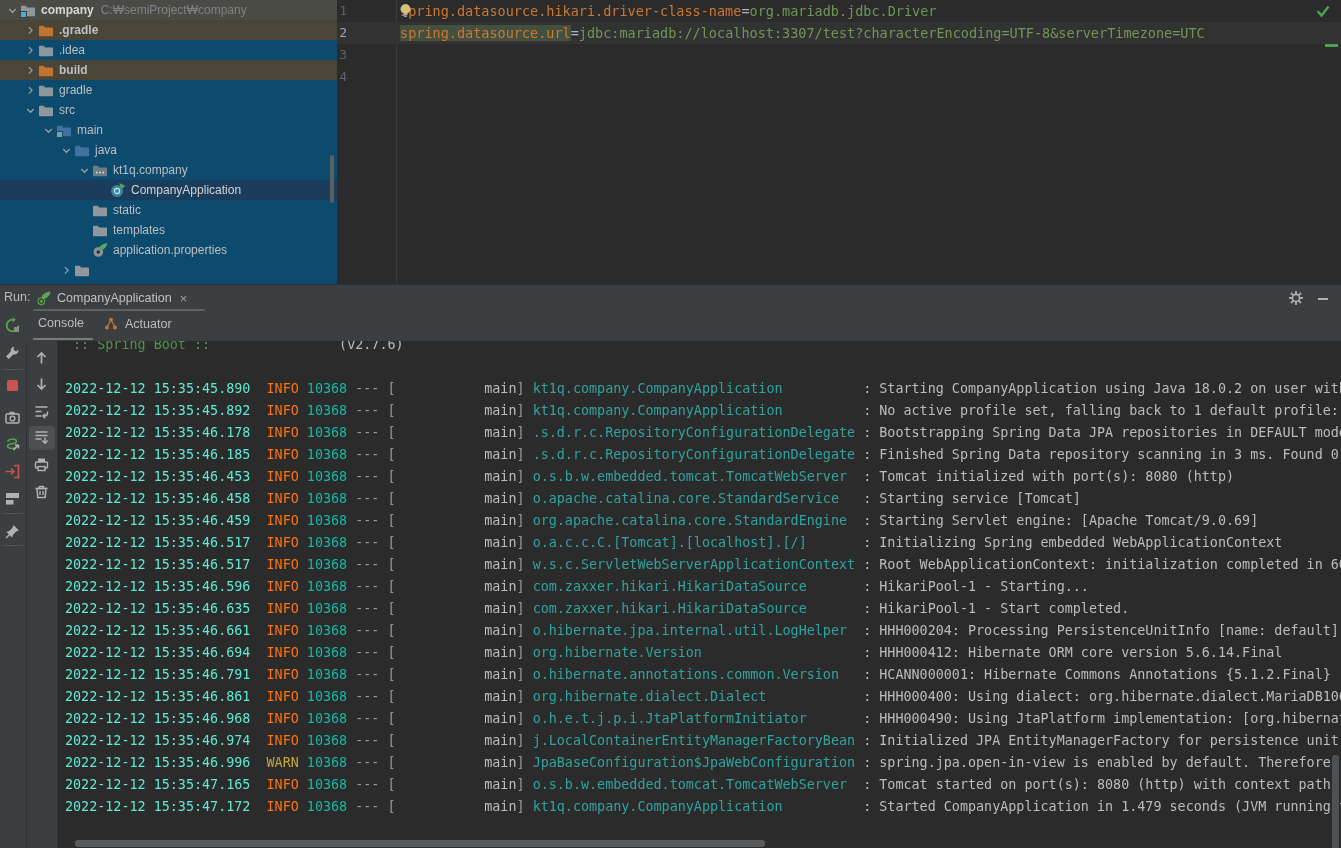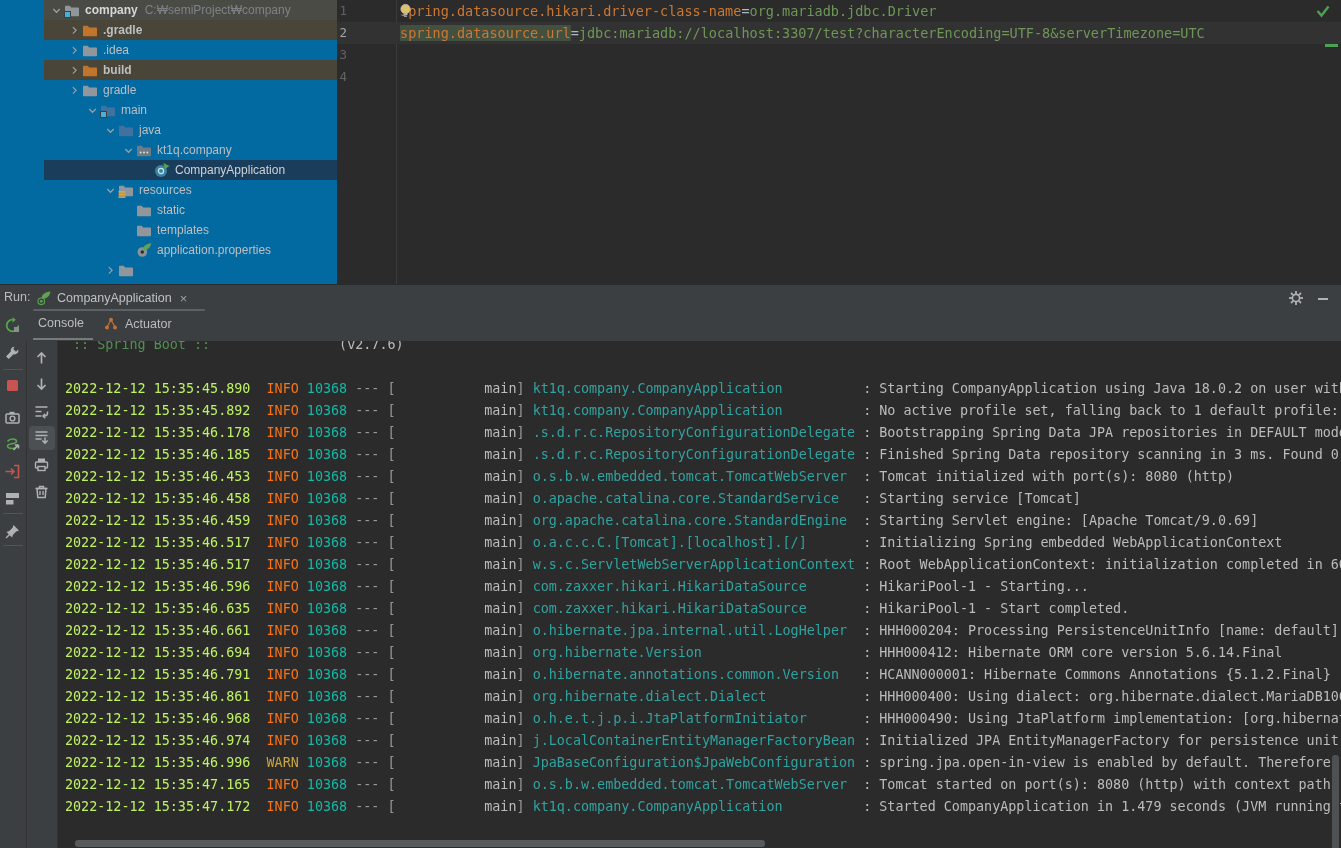--- a/index.html
+++ b/index.html
@@ -1,19 +1,19 @@
 <!DOCTYPE html>
 <html><head>
 <meta charset="utf-8">
 <style>
   html,body{margin:0;padding:0;background:#1e1f22;}
   .app{position:relative;width:1341px;height:848px;background:#2B2B2B;overflow:hidden;
        font-family:"Liberation Sans",sans-serif;color:#BBBBBB;-webkit-font-smoothing:antialiased;}
   
-  .tree-panel{position:absolute;left:0;top:0;width:337px;height:284px;background:#0369a1;overflow:hidden;padding-left:44px;}
+  .tree-panel{position:absolute;left:0;top:0;width:337px;height:284px;background:#0c4a6e;overflow:hidden;}
   .tree-row{position:relative;height:20px;display:flex;align-items:center;white-space:nowrap;font-size:12px;color:#BDBFC1;}
   .tree-row.hl-warm{background:#4A4539;font-weight:bold;}
   .tree-row.hl-soft{background:#4B4B45;}
   .tree-row.selected{background:#1B3D5C;color:#CFD2D5;}
   .tree-row .chev{width:13px;height:16px;display:inline-flex;align-items:center;justify-content:center;flex:none;}
   .tree-row .ic{width:17px;height:16px;display:inline-flex;align-items:center;justify-content:center;flex:none;margin-right:5px;}
   .tree-row .lbl{line-height:16px;}
   .tree-row.root .lbl{color:#D5D7D9;font-weight:bold;}
   .tree-row .sub{margin-left:7px;color:#7E8287;}
   .tree-scrollbar{position:absolute;right:3px;top:155px;width:4px;height:48px;background:#5C5F61;border-radius:2px;}
@@ -52,21 +52,21 @@
   .colB{position:absolute;left:27px;top:56px;width:30px;height:508px;border-right:1px solid #323232;}
   .tb-ic{position:absolute;left:4px;width:18px;height:18px;}
   .colB .tb-ic{left:6px;}
   .tb-sep{position:absolute;left:3px;width:20px;height:1px;background:#515456;}
   .tb-sel{position:absolute;left:2px;width:26px;height:24px;background:#4C5053;border-radius:4px;}
   
   .console{position:absolute;left:58px;top:56px;right:0;bottom:0;background:#2B2B2B;overflow:hidden;}
   .console-content{position:absolute;left:7px;top:-7px;white-space:pre;
      font-family:"DejaVu Sans Mono","Liberation Mono",monospace;font-size:13.4px;line-height:22px;color:#BCBCBC;}
   .log-line{height:22px;}
-  .t{color:#bef264;} .dim{color:#9A9A9A;} .th{color:#BCBCBC;}
+  .t{color:#5eead4;} .dim{color:#9A9A9A;} .th{color:#BCBCBC;}
   .lv-INFO{color:#f97316;} .lv-WARN{color:#C9A53D;}
   .pid{color:#14b8a6;} .lg{color:#2FA3A0;} .msg{color:#BCBCBC;}
   .banner-g{color:#509150;}
   .v-scroll{position:absolute;right:2px;top:414px;width:7px;height:366px;background:#4E5153;border-radius:3px;}
   .h-scroll{position:absolute;left:17px;bottom:1px;width:690px;height:7px;background:#57595B;border-radius:3px;}
   svg{display:block;}
 </style>
 </head>
 <body>
 
@@ -134,20 +134,33 @@
               <path d="M6 3.8l4 4-4 4" fill="none" stroke="#9DA0A3" stroke-width="1.5"></path>
             </svg>
           </span>
           <span class="ic">
             <svg width="16" height="16" viewBox="0 0 16 16">
               <path d="M1 4.7c0-.6.4-1 1-1h3.7l1.5 1.7H14c.6 0 1 .4 1 1v6.9c0 .6-.4 1-1 1H2c-.6 0-1-.4-1-1z" fill="#8F979D"></path>
             </svg>
           </span>
           <span class="lbl">gradle</span>
         </div>
+        <div class="tree-row " style="padding-left: 24px;">
+          <span class="chev">
+            <svg width="13" height="13" viewBox="0 0 16 16">
+              <path d="M4 6.2l4 4 4-4" fill="none" stroke="#9DA0A3" stroke-width="1.5"></path>
+            </svg>
+          </span>
+          <span class="ic">
+            <svg width="16" height="16" viewBox="0 0 16 16">
+              <path d="M1 4.7c0-.6.4-1 1-1h3.7l1.5 1.7H14c.6 0 1 .4 1 1v6.9c0 .6-.4 1-1 1H2c-.6 0-1-.4-1-1z" fill="#8F979D"></path>
+            </svg>
+          </span>
+          <span class="lbl">src</span>
+        </div>
         <div class="tree-row " style="padding-left: 42px;">
           <span class="chev">
             <svg width="13" height="13" viewBox="0 0 16 16">
               <path d="M4 6.2l4 4 4-4" fill="none" stroke="#9DA0A3" stroke-width="1.5"></path>
             </svg>
           </span>
           <span class="ic">
             <svg width="16" height="16" viewBox="0 0 16 16">
               <path d="M1 4.7c0-.6.4-1 1-1h3.7l1.5 1.7H14c.6 0 1 .4 1 1v6.9c0 .6-.4 1-1 1H2c-.6 0-1-.4-1-1z" fill="#41729F"></path>
               <rect x="0.5" y="9.5" width="6" height="6" fill="#45B1D9" stroke="#3C3F41" stroke-width="1"></rect>
@@ -189,38 +202,20 @@
         <div class="tree-row selected" style="padding-left: 96px;">
           <span class="chev"></span>
           <span class="ic">
             <svg width="16" height="16" viewBox="0 0 16 16">
               <circle cx="7" cy="9" r="6" fill="#3884A0"></circle>
               <circle cx="7" cy="9" r="2.6" fill="none" stroke="#CDE3EA" stroke-width="1.2"></circle>
               <path d="M9.3 1l6.2 2.9-4.5 3.1z" fill="#57A64A"></path>
             </svg>
           </span>
           <span class="lbl">CompanyApplication</span>
-        </div>
-        <div class="tree-row " style="padding-left: 60px;">
-          <span class="chev">
-            <svg width="13" height="13" viewBox="0 0 16 16">
-              <path d="M4 6.2l4 4 4-4" fill="none" stroke="#9DA0A3" stroke-width="1.5"></path>
-            </svg>
-          </span>
-          <span class="ic">
-            <svg width="16" height="16" viewBox="0 0 16 16">
-              <path d="M1 4.7c0-.6.4-1 1-1h3.7l1.5 1.7H14c.6 0 1 .4 1 1v6.9c0 .6-.4 1-1 1H2c-.6 0-1-.4-1-1z" fill="#8F979D"></path>
-              <g fill="#D8A343">
-                <rect x="0.5" y="9" width="7" height="1.7"></rect>
-                <rect x="0.5" y="11.6" width="7" height="1.7"></rect>
-                <rect x="0.5" y="14.2" width="7" height="1.7"></rect>
-              </g>
-            </svg>
-          </span>
-          <span class="lbl">resources</span>
         </div>
         <div class="tree-row " style="padding-left: 78px;">
           <span class="chev"></span>
           <span class="ic">
             <svg width="16" height="16" viewBox="0 0 16 16">
               <path d="M1 4.7c0-.6.4-1 1-1h3.7l1.5 1.7H14c.6 0 1 .4 1 1v6.9c0 .6-.4 1-1 1H2c-.6 0-1-.4-1-1z" fill="#8F979D"></path>
             </svg>
           </span>
           <span class="lbl">static</span>
         </div>

